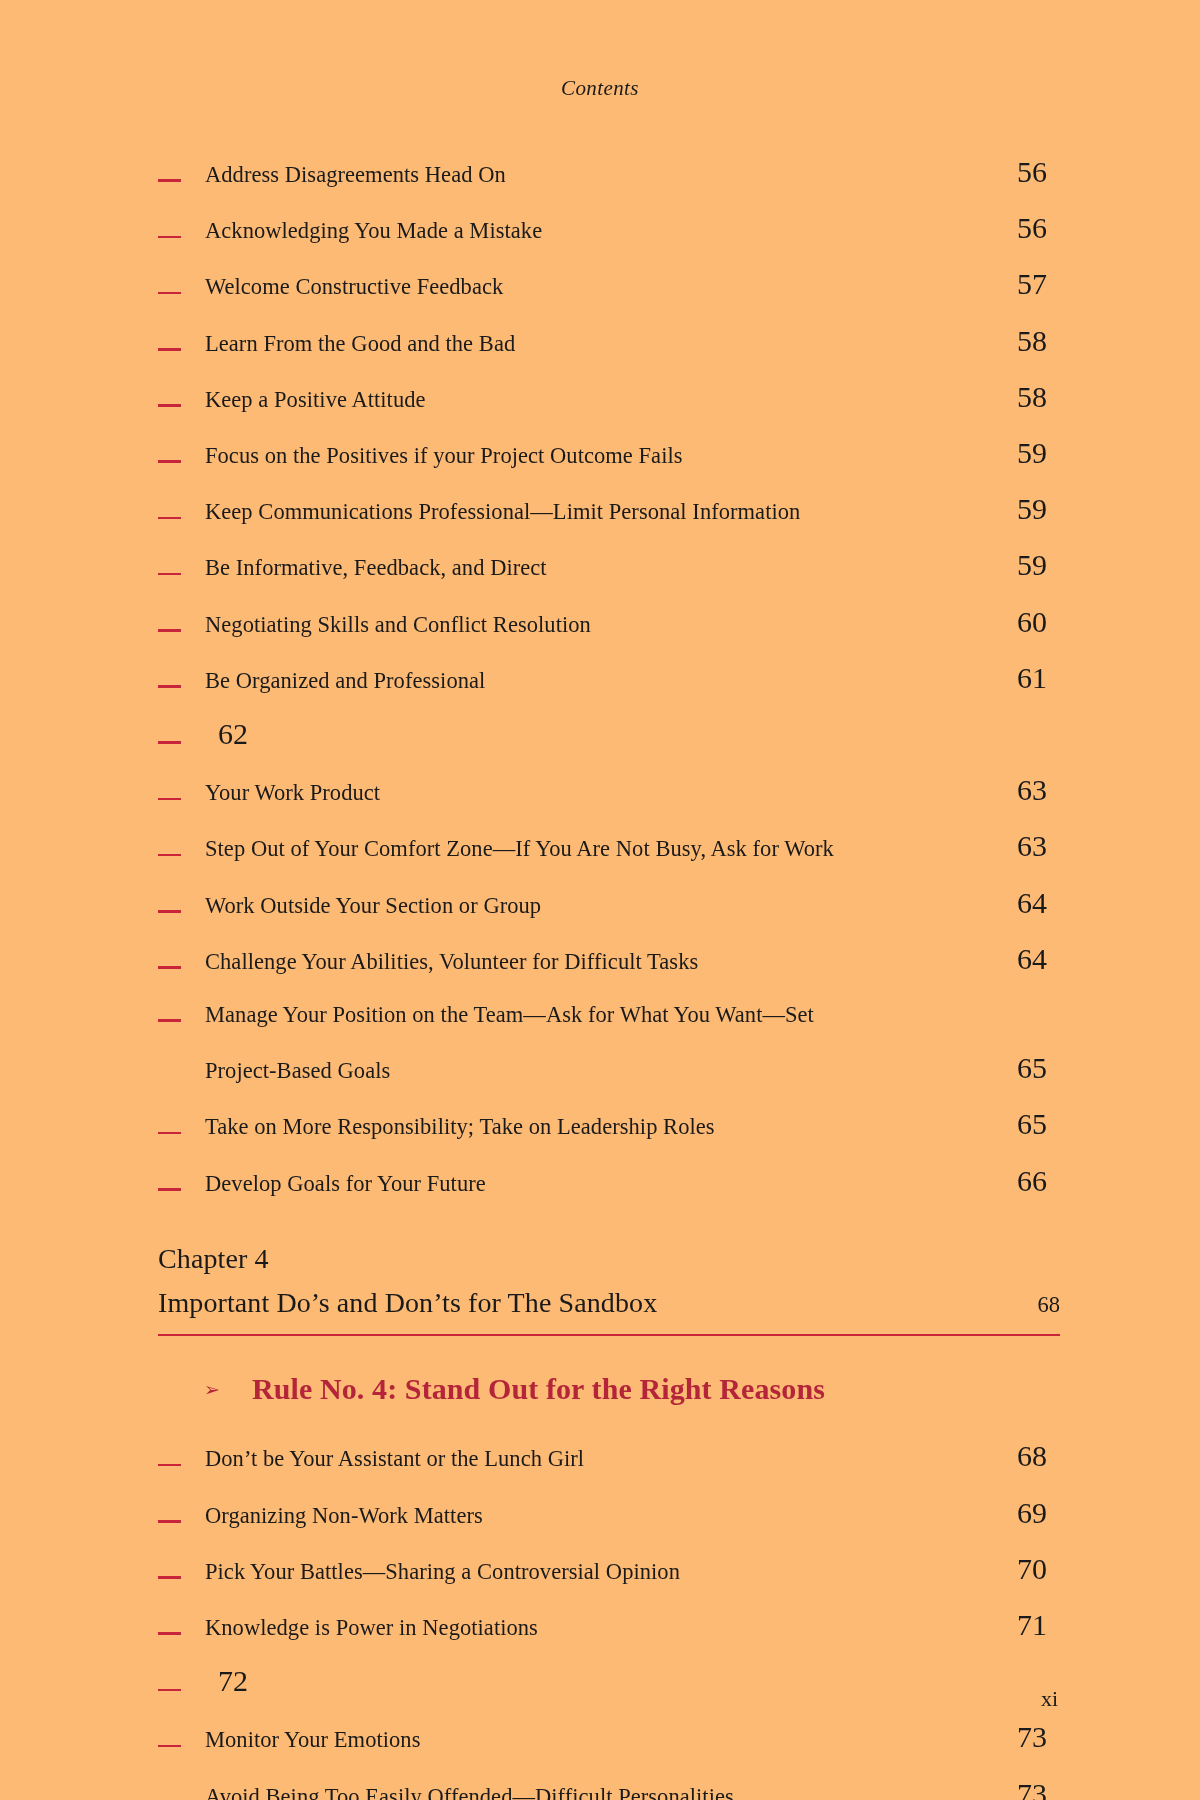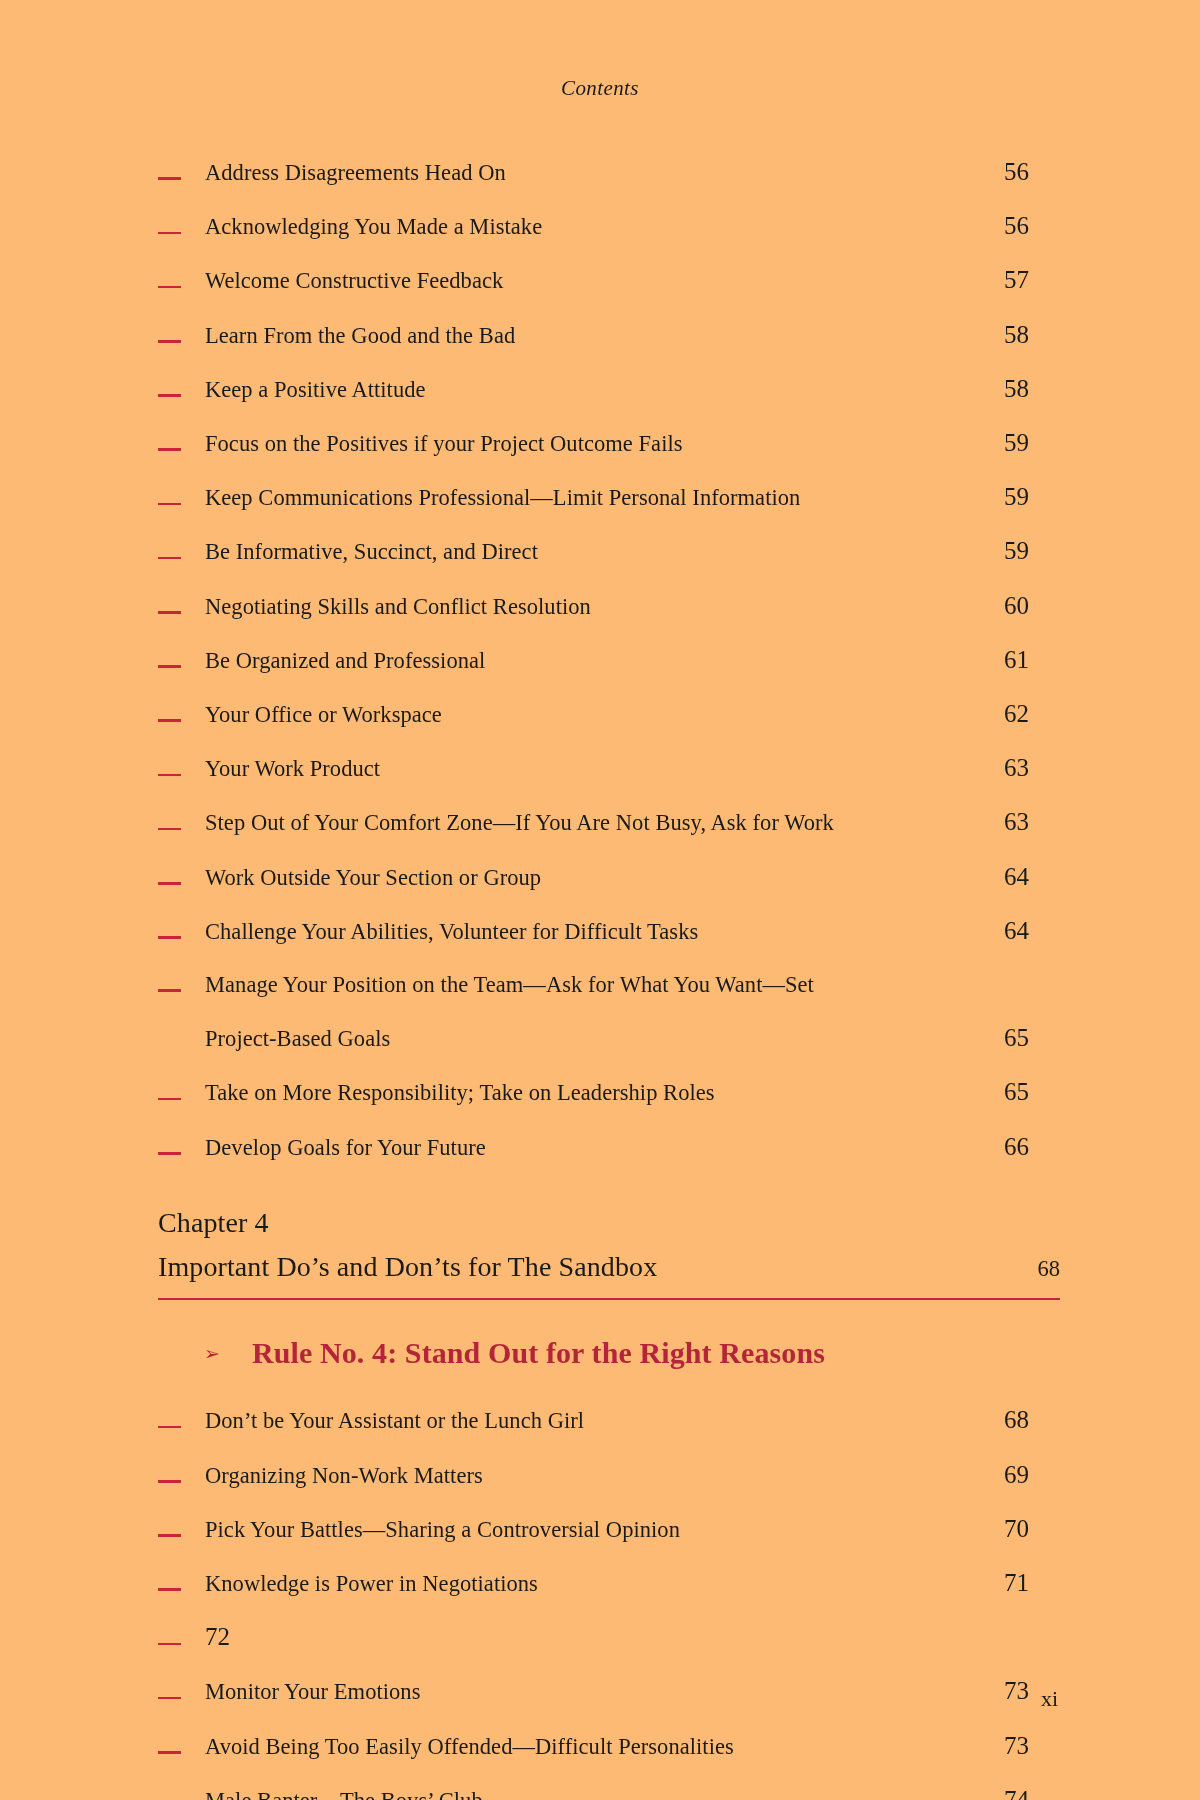--- a/index.html
+++ b/index.html
@@ -72,22 +72,22 @@
   .entry-title {
     flex: 1 1 auto;
     font-size: 22.5px;
     letter-spacing: 0.05px;
     color: #1a1a1a;
     white-space: nowrap;
   }
 
   .entry-page {
     flex: 0 0 56px;
-    text-align: left;
-    font-size: 25px;
+    text-align: center;
+    font-size: 30px;
     color: #1a1a1a;
   }
 
   .entry-page.empty { color: transparent; }
 
   
   .chapter-block {
     margin-top: 24px;
   }
 
@@ -215,42 +215,41 @@
           <div class="dash-cell">
             <span class="dash"></span>
           </div>
           <div class="entry-title">Keep Communications Professional—Limit Personal Information</div>
           <div class="entry-page">59</div>
         </div>
         <div class="toc-row">
           <div class="dash-cell">
             <span class="dash"></span>
           </div>
-          <div class="entry-title">Be Informative, Succinct, and Direct</div>
+          <div class="entry-title">Be Informative, Feedback, and Direct</div>
           <div class="entry-page">59</div>
         </div>
         <div class="toc-row">
           <div class="dash-cell">
             <span class="dash"></span>
           </div>
           <div class="entry-title">Negotiating Skills and Conflict Resolution</div>
           <div class="entry-page">60</div>
         </div>
         <div class="toc-row">
           <div class="dash-cell">
             <span class="dash"></span>
           </div>
           <div class="entry-title">Be Organized and Professional</div>
           <div class="entry-page">61</div>
         </div>
         <div class="toc-row">
           <div class="dash-cell">
             <span class="dash"></span>
           </div>
-          <div class="entry-title">Your Office or Workspace</div>
           <div class="entry-page">62</div>
         </div>
         <div class="toc-row">
           <div class="dash-cell">
             <span class="dash"></span>
           </div>
           <div class="entry-title">Your Work Product</div>
           <div class="entry-page">63</div>
         </div>
         <div class="toc-row">

